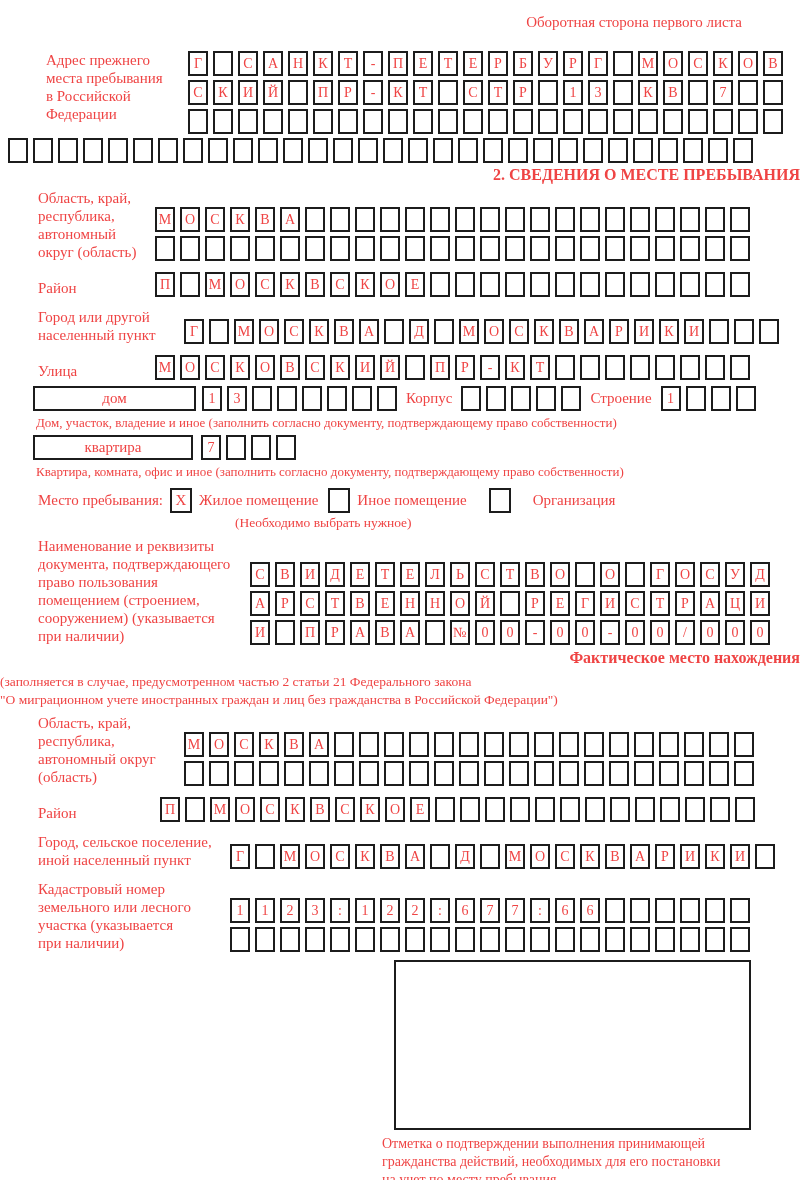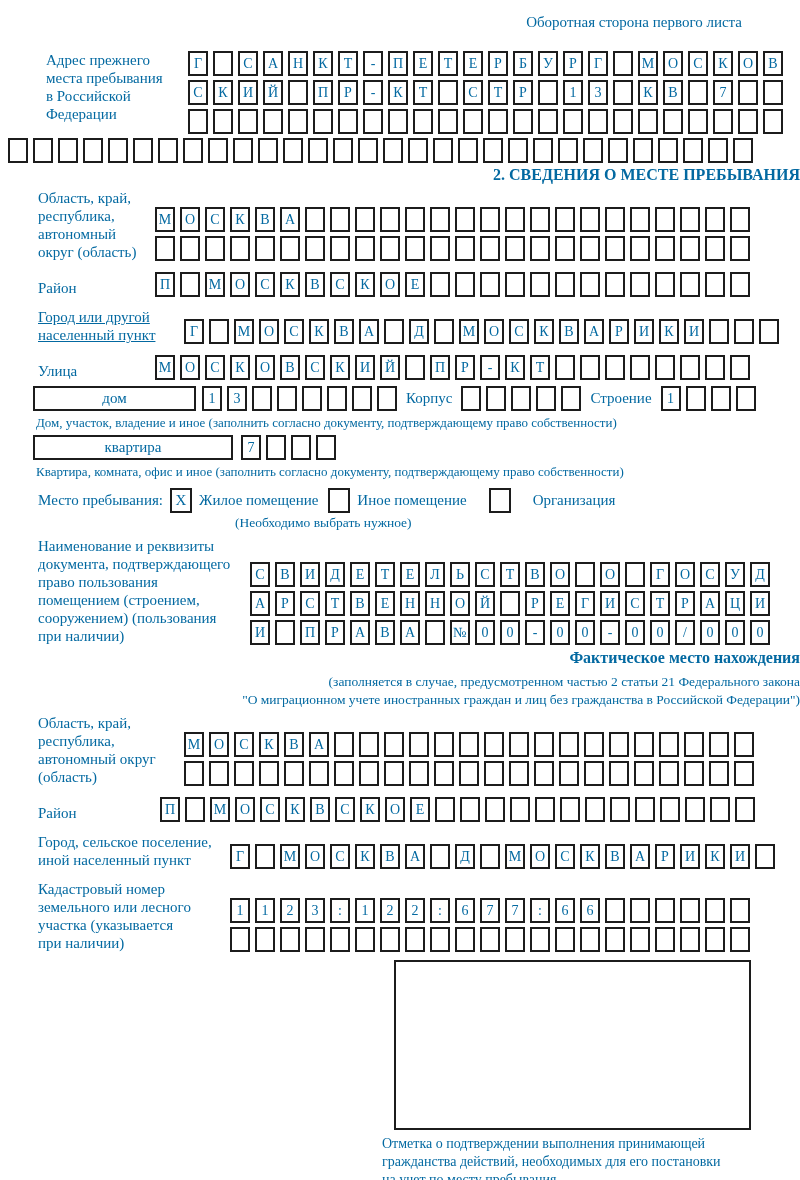--- a/index.html
+++ b/index.html
@@ -1,18 +1,18 @@
 <!DOCTYPE html>
 <html><head>
 <meta charset="utf-8">
 <style>
   html,body { margin:0; padding:0; background:#fff; }
   .page {
     position:relative; width:800px; height:1180px; margin:0 auto;
-    background:#ffffff; color:#0369a1;
+    background:#ffffff; color:#ef4444;
     font-family:"Liberation Serif","DejaVu Serif",serif;
     font-size:15px; overflow:hidden; box-sizing:border-box;
   }
   .top-title { text-align:right; padding:14px 58px 0 0; font-size:15px; }
 
   .flexrow { display:flex; align-items:flex-start; }
   .flabel { flex:0 0 auto; line-height:18px; font-size:15px; }
   .rows { display:flex; flex-direction:column; gap:4px; }
   .cells { display:flex; gap:5px; }
   .cell {
@@ -36,42 +36,42 @@
   
   .block1 { margin:20px 0 0 46px; }
   .block1 .flabel { width:142px; }
   .fullrow { margin:4px 0 0 8px; }
   .cap1 { margin-top:3px; }
   .s2title { margin-top:3px; }
 
   .field { margin-left:38px; margin-top:5px;align-items:flex-end; }
   .lab-region2 { width:117px; }
   .lab-district2 { width:117px; }
-  .lab-city2 { width:146px;text-decoration:underline; }
+  .lab-city2 { width:146px; }
   .lab-street2 { width:117px; }
   .field-tight { margin-top:11px; }
 
   .house-row { display:flex; align-items:center; margin:6px 0 0 33px; gap:6px; }
   .house-type { width:163px; }
   .apt-row { display:flex; align-items:center; margin:4px 0 0 33px; gap:8px; }
-  .apt-type { width:200px; }
+  .apt-type { width:160px; }
   .inline-lab { font-size:15px; padding:0 3px; }
   .row-caption { margin:4px 0 2px 36px; }
 
   .stay-row { display:flex; align-items:center; margin:8px 0 0 38px; }
   .stay-row .gap-s { margin-left:7px; }
   .stay-row .gap-m { margin-left:10px; }
   .stay-row .gap-l { margin-left:22px; }
   .stay-note { margin:2px 0 0 235px; font-size:13.5px; }
 
   .doc-field { margin-top:6px; }
   .lab-doc { width:212px; }
 
   .fact-title { margin-top:4px; }
-  .fact-cap { text-align:right; margin-top:6px; font-size:13.5px; line-height:18px; }
+  .fact-cap { text-align:left; margin-top:6px; font-size:13.5px; line-height:18px; }
 
   .lab-regionF { width:146px; }
   .lab-districtF { width:122px; }
   .lab-cityF { width:192px; }
   .lab-cad { width:192px; }
 
   .stamp-box {
     box-sizing:border-box; margin:8px 0 0 394px; width:357px; height:170px;
     border:2px solid #1c1c1c; background:#fff;
   }
@@ -415,21 +415,21 @@
     <span class="gap-l">Организация</span>
   </div>
   <div class="stay-note">(Необходимо выбрать нужное)</div>
 
   <div class="field doc-field flexrow">
     <div class="flabel lab-doc">
         <div>Наименование и реквизиты</div>
         <div>документа, подтверждающего</div>
         <div>право пользования</div>
         <div>помещением (строением,</div>
-        <div>сооружением) (пользования</div>
+        <div>сооружением) (указывается</div>
         <div>при наличии)</div>
       </div>
     <div class="rows">
       <div class="cells">
           <span class="cell">С</span>
           <span class="cell">В</span>
           <span class="cell">И</span>
           <span class="cell">Д</span>
           <span class="cell">Е</span>
           <span class="cell">Т</span>

